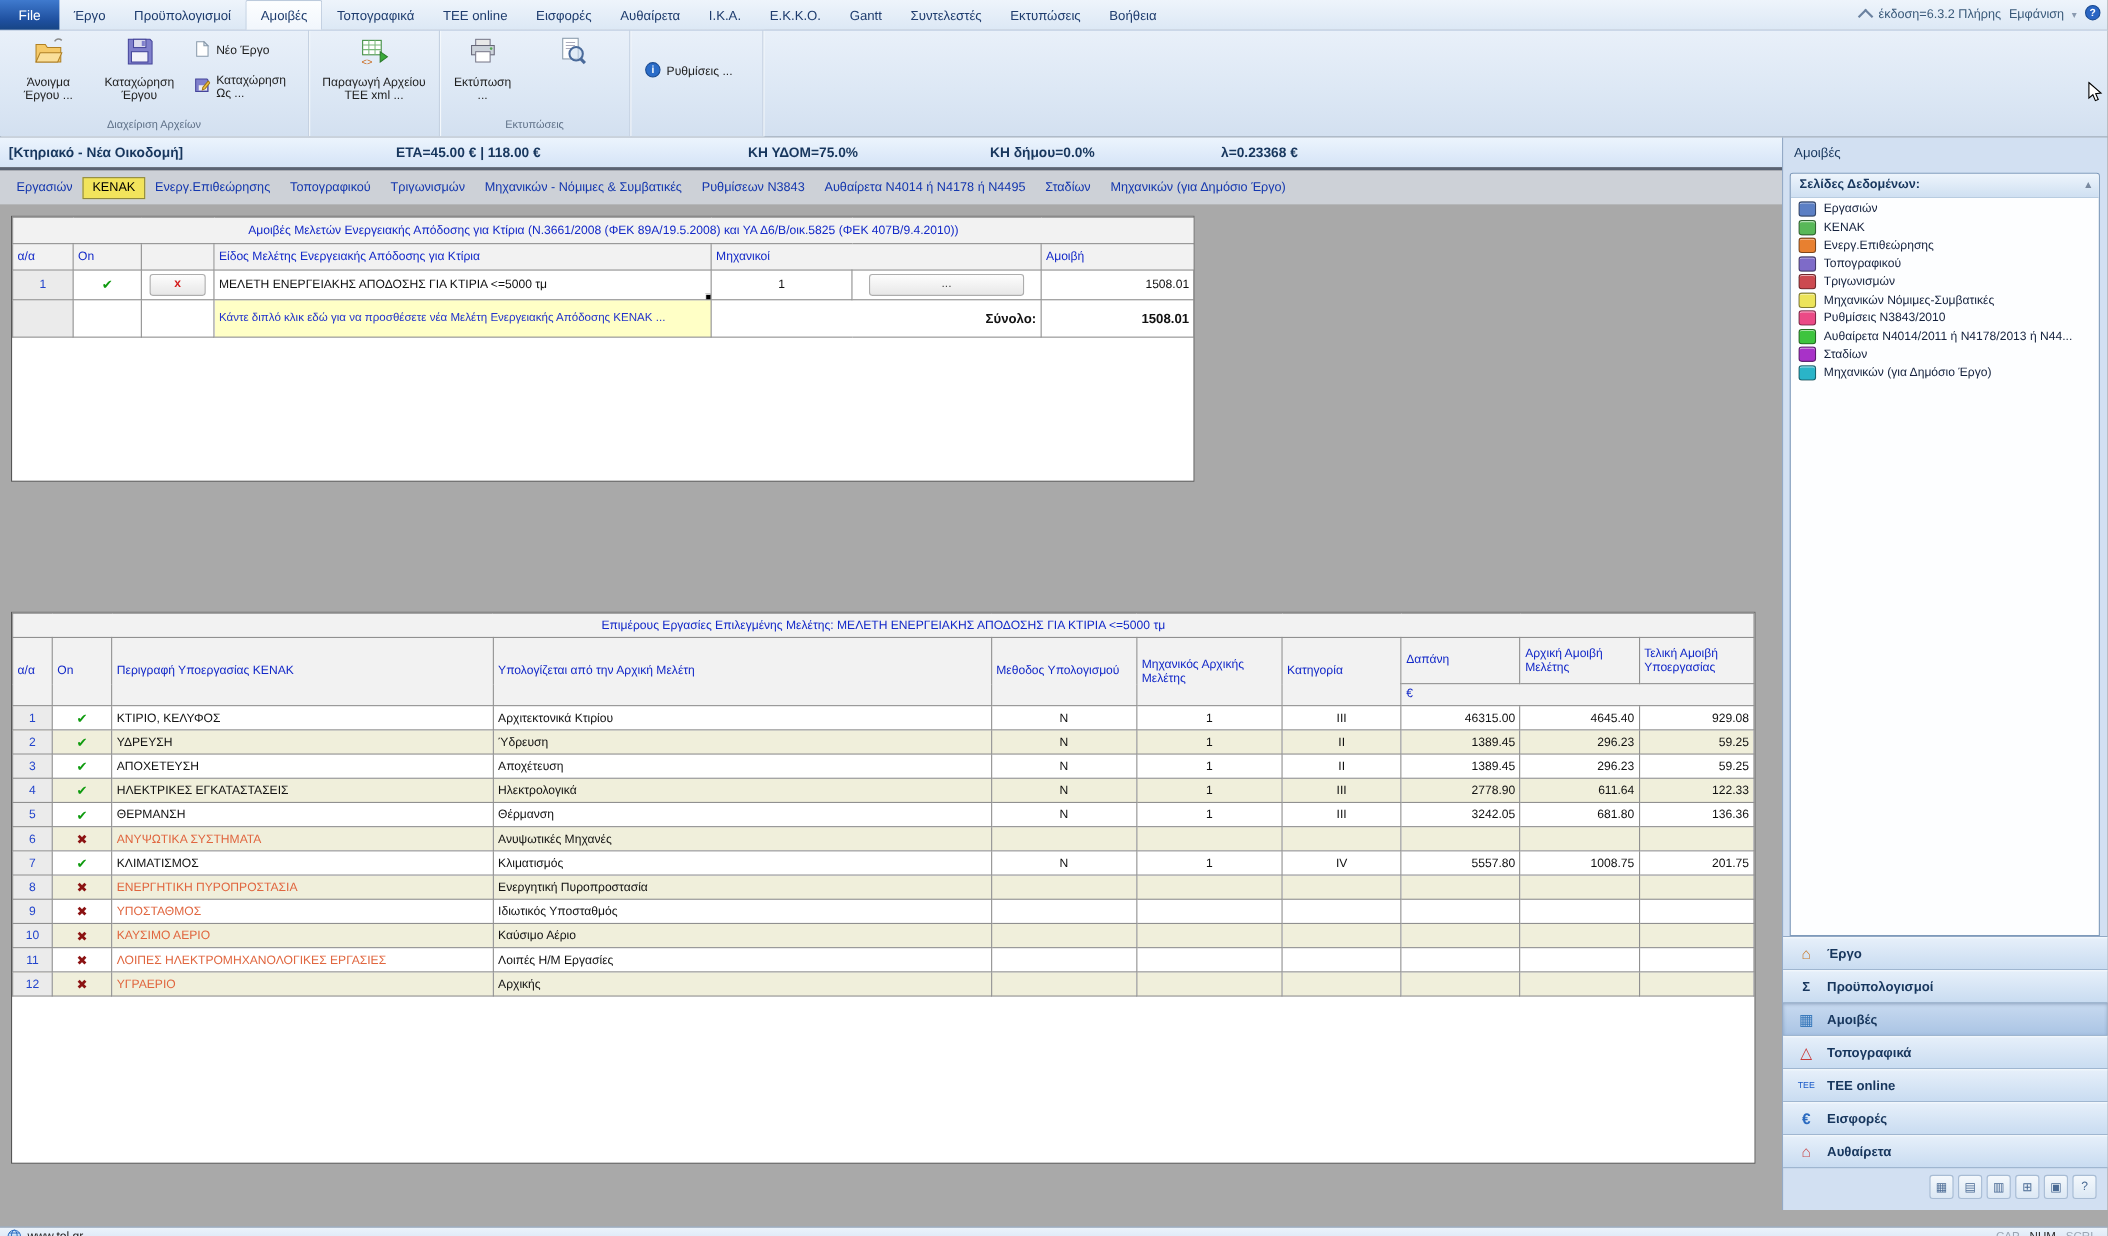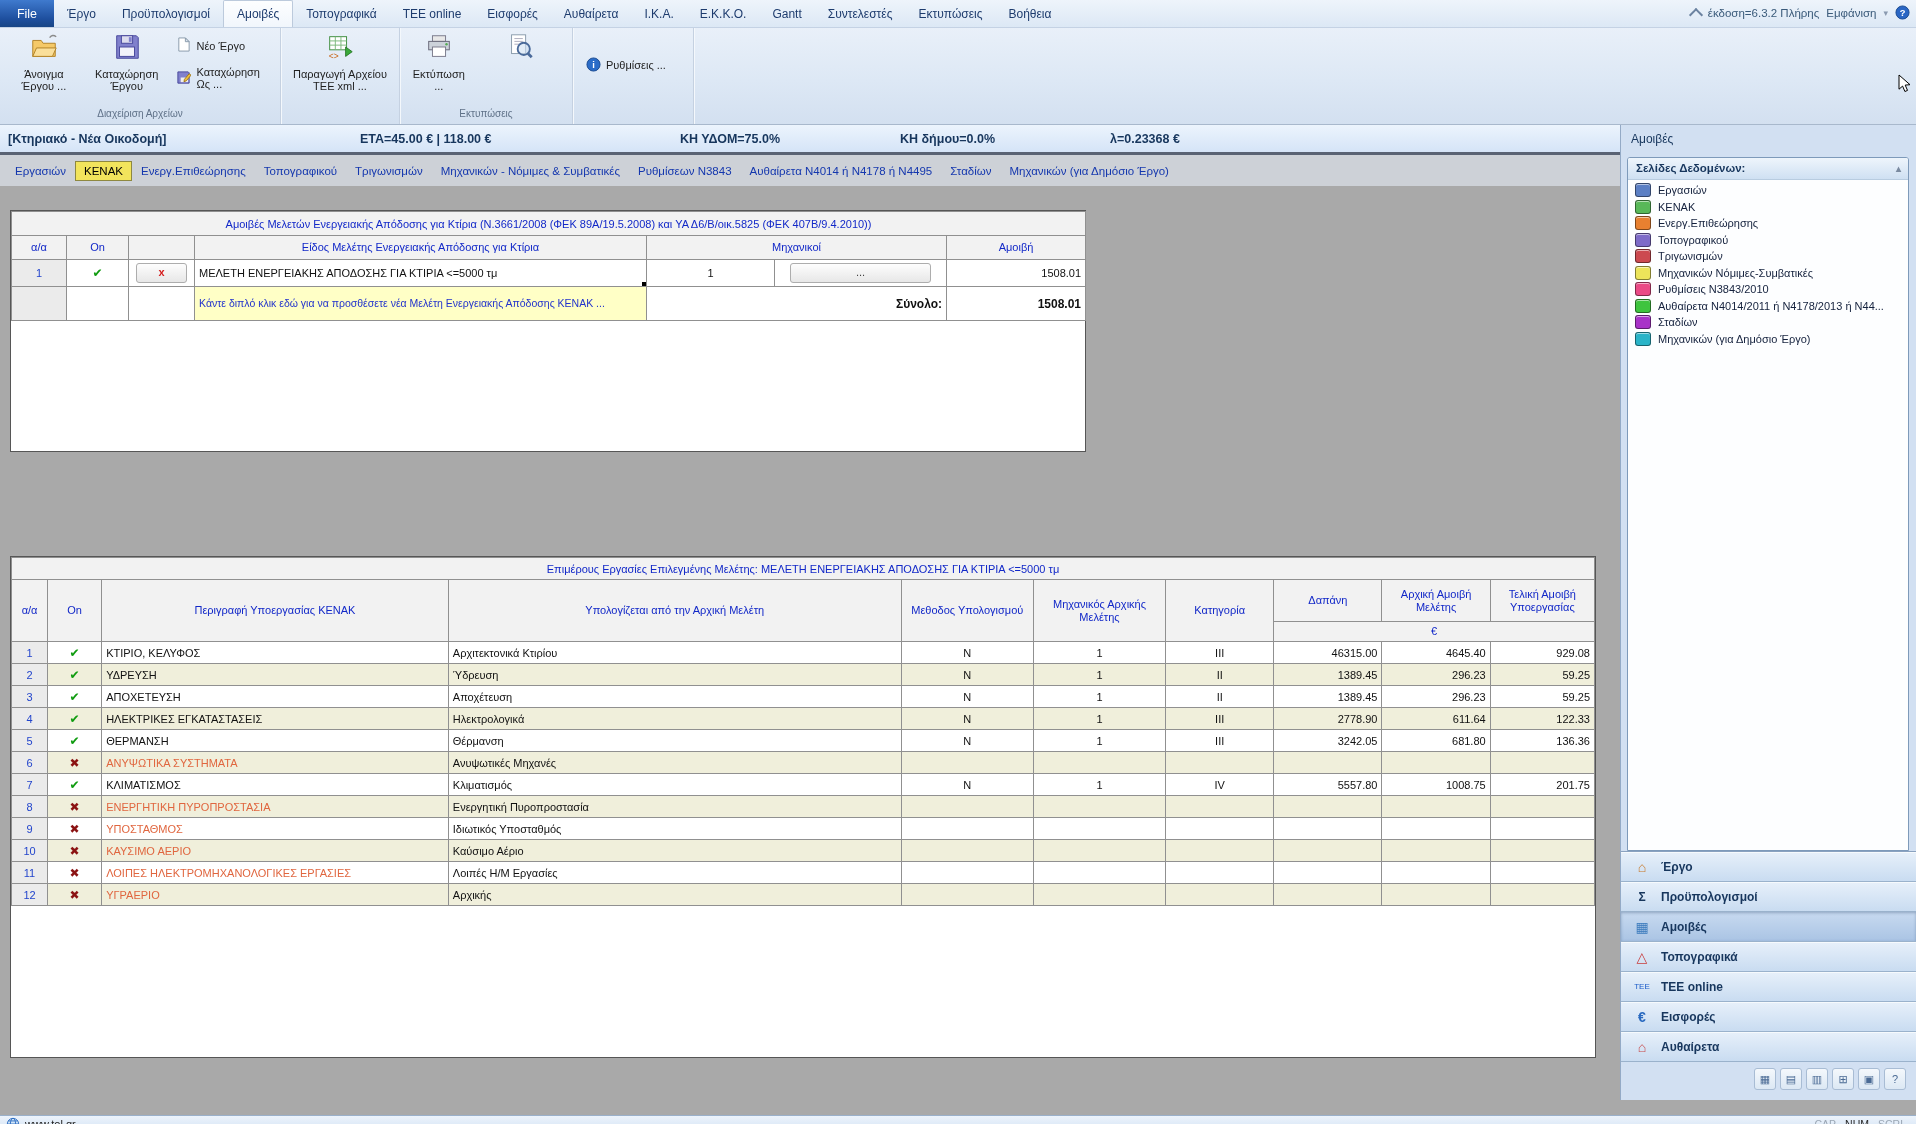--- a/index.html
+++ b/index.html
@@ -48,29 +48,29 @@
   .pb-kh2{width:210px;}
 
   
   .tabstrip{position:absolute;top:155px;left:0;width:1620px;height:31px;background:#cdd1d7;
     display:flex;align-items:center;padding-left:6px;box-sizing:border-box;}
   .tab{font-size:11.5px;color:#1437ae;padding:4px 9px;cursor:default;}
   .tab.active{background:#f2e45c;border:1px solid #8e8840;color:#000;padding:3px 8px;}
 
   
   .content{position:absolute;top:186px;left:0;width:1620px;height:914px;background:#a9a9a9;}
-  .upper-page{position:absolute;left:10px;top:24px;width:1076px;height:242px;background:#fff;
+  .upper-page{position:absolute;left:10px;top:10px;width:1076px;height:242px;background:#fff;
     border:1px solid #565656;box-sizing:border-box;}
   .lower-page{position:absolute;left:10px;top:370px;width:1586px;height:502px;background:#fff;
     border:1px solid #565656;box-sizing:border-box;}
 
   table.grid{width:100%;border-collapse:collapse;table-layout:fixed;font-size:11px;color:#111;}
   table.grid td{border:1px solid #909090;padding:0 4px;overflow:hidden;white-space:nowrap;}
   tr.title td{background:#f2f2f2;color:#1228c8;text-align:center;}
-  tr.head td{background:#f2f2f2;color:#1228c8;text-align:center;white-space:normal;line-height:13px;}
+  tr.head td{background:#f2f2f2;color:#1228c8;white-space:normal;line-height:13px;}
   td.aa{background:#ebebeb;color:#2244cc;text-align:center;}
   td.chk{text-align:center;}
   td.ctr{text-align:center;}
   td.num{text-align:right;}
   .mark{color:#0f9b0f;font-size:12px;}
   tr.off .mark{color:#8b1212;}
   tr.off td.desc{color:#e0663f;}
   td.hint{background:#ffffc6;color:#2233cc;white-space:normal;line-height:15px;font-size:10.5px;margin-top:16px;}
   td.total-lbl{text-align:right;font-weight:bold;font-size:12px;}
   .bold{font-weight:bold;font-size:12px;}

